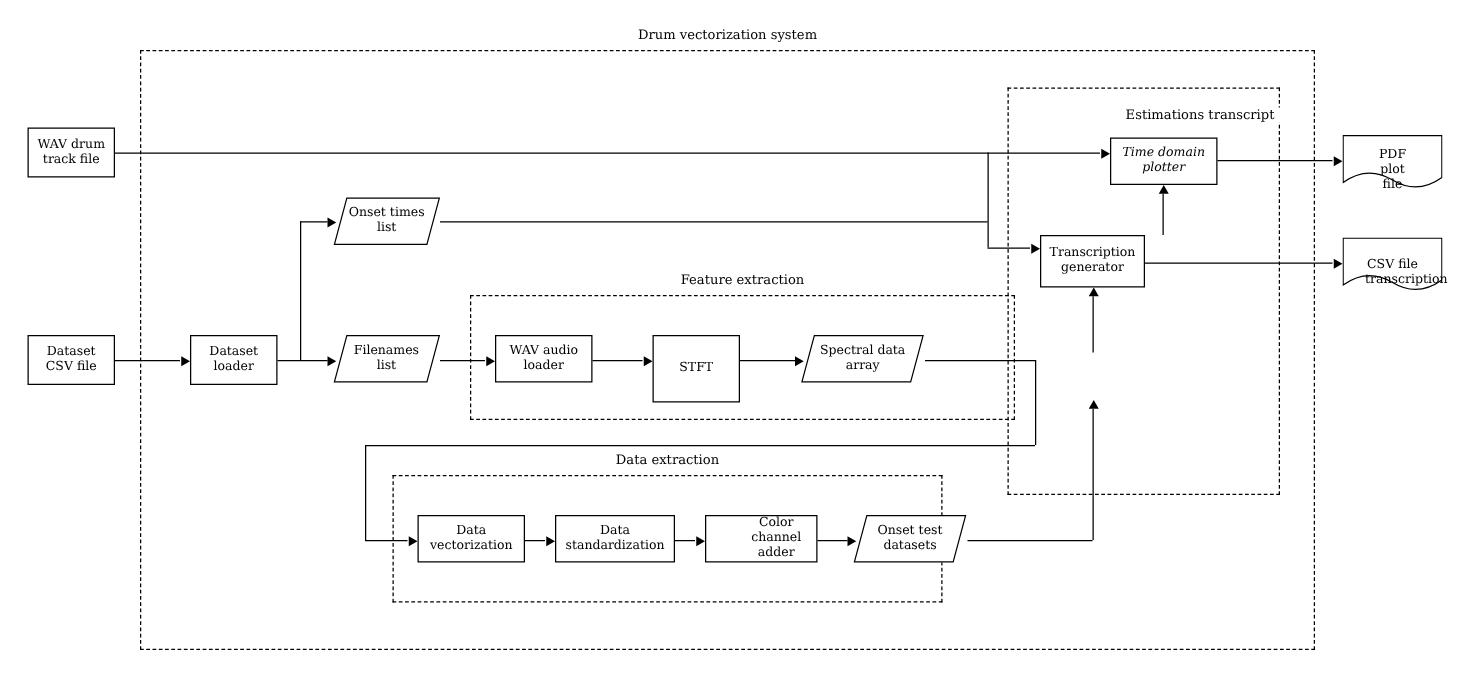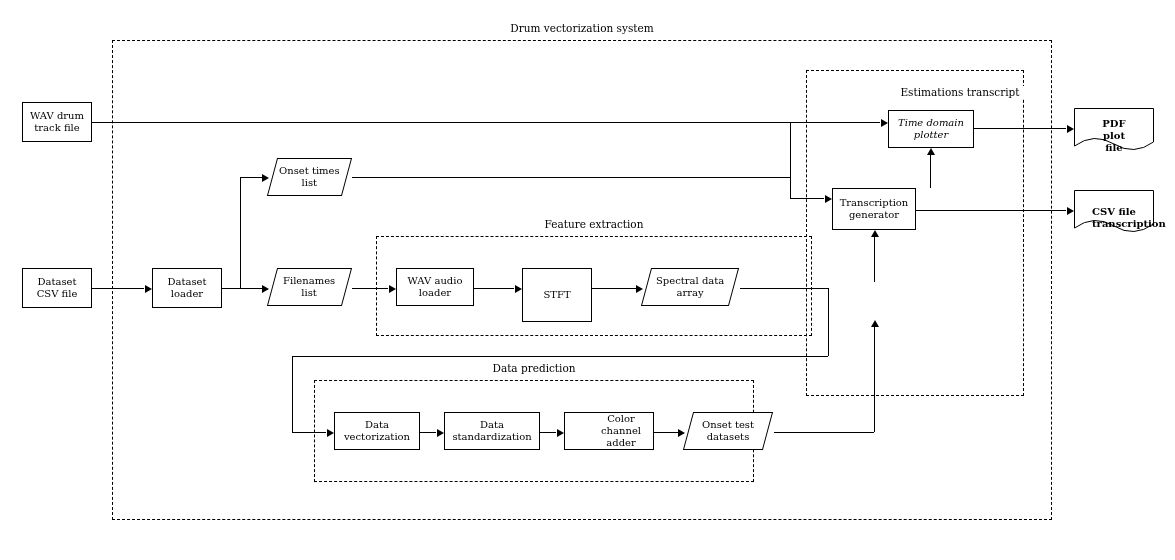--- a/index.html
+++ b/index.html
@@ -47,21 +47,20 @@
   .node.parallelogram > span {
     transform: skewX(15deg);
     display: block;
   }
 
   
   .node.doc {
     border: none;
     background: none;
     padding: 18px;
-    font-weight: bold;
   }
   .node.doc .doc-bg {
     position: absolute;
     inset: 0;
   }
   .node.doc .doc-text {
     position: relative;
     width: 100%;
     text-align: center;
   }
@@ -92,21 +91,21 @@
 
 <div class="stage">
 
   <div class="group" style="left:112px; top:40px; width:940px; height:480px;"></div>
   <div class="group-label" style="left:582px; top:28px;">Drum vectorization system</div>
 
   <div class="group" style="left:376px; top:236px; width:436px; height:100px;"></div>
   <div class="group-label" style="left:594px; top:224px;">Feature extraction</div>
 
   <div class="group" style="left:314px; top:380px; width:440px; height:102px;"></div>
-  <div class="group-label" style="left:534px; top:368px;">Data prediction</div>
+  <div class="group-label" style="left:534px; top:368px;">Data extraction</div>
 
   <div class="group" style="left:806px; top:70px; width:218px; height:326px;"></div>
   <div class="group-label" style="left:960px; top:60px;margin-top:32px;">Estimations transcript</div>
 
   <div class="node" style="left:22px; top:102px; width:70px; height:40px;">
     <span>WAV drum<br>track file</span>
   </div>
 
   <div class="node" style="left:22px; top:268px; width:70px; height:40px;">
     <span>Dataset<br>CSV file</span>

